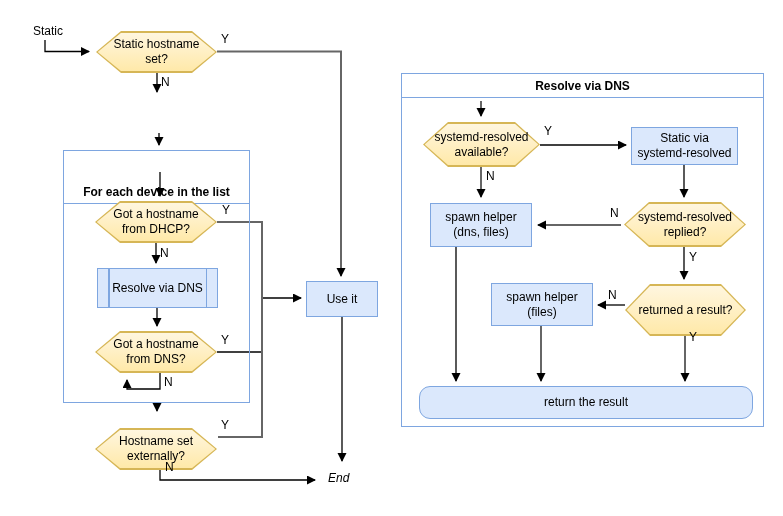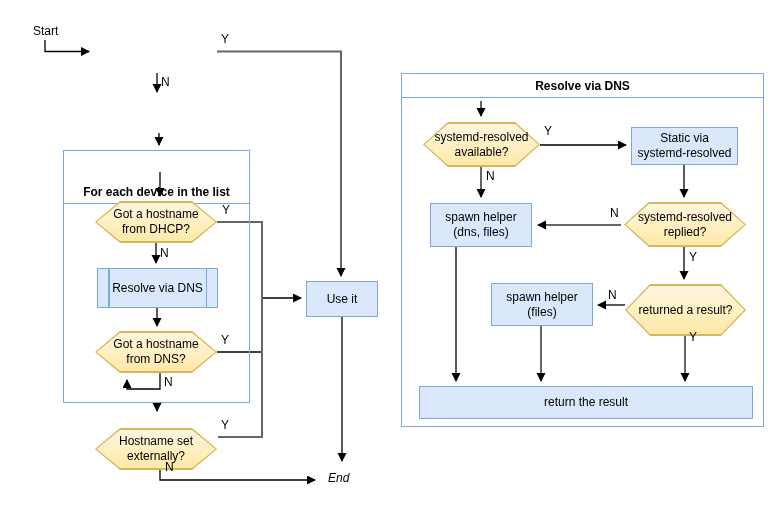--- a/index.html
+++ b/index.html
@@ -89,21 +89,21 @@
 
     <polyline class="edge edge-gray" points="217,51.5 341,51.5 341,276" marker-end="url(#arrow)"></polyline>
     <polyline class="edge edge-gray" points="217,222 262,222 262,437 218,437"></polyline>
     <polyline class="edge edge-gray" points="481,101 481,116" marker-end="url(#arrow)"></polyline>
     <polyline class="edge edge-gray" points="481,167 481,197" marker-end="url(#arrow)"></polyline>
     <polyline class="edge edge-gray" points="621,225 538,225" marker-end="url(#arrow)"></polyline>
     <polyline class="edge edge-gray" points="541,326 541,381" marker-end="url(#arrow)"></polyline>
     <polyline class="edge edge-gray" points="685,326 685,381" marker-end="url(#arrow)"></polyline>
   </svg>
 
-  <span class="free-label" style="left:33px;top:24px;">Start</span>
+  <span class="free-label" style="left:33px;top:24px;">Static</span>
   <span class="free-label" style="left:328px;top:471px;font-style:italic;">End</span>
 
   <span class="edge-label" style="left:221px;top:32px;">Y</span>
   <span class="edge-label" style="left:161px;top:75px;">N</span>
   <span class="edge-label" style="left:222px;top:203px;">Y</span>
   <span class="edge-label" style="left:160px;top:246px;">N</span>
   <span class="edge-label" style="left:221px;top:333px;">Y</span>
   <span class="edge-label" style="left:164px;top:375px;">N</span>
   <span class="edge-label" style="left:221px;top:418px;">Y</span>
   <span class="edge-label" style="left:165px;top:460px;">N</span>
@@ -111,20 +111,26 @@
   <span class="edge-label" style="left:486px;top:169px;">N</span>
   <span class="edge-label" style="left:610px;top:206px;">N</span>
   <span class="edge-label" style="left:689px;top:250px;">Y</span>
   <span class="edge-label" style="left:608px;top:288px;">N</span>
   <span class="edge-label" style="left:689px;top:330px;">Y</span>
 
   <div class="container" style="left:63px;top:150px;width:187px;height:253px;">
     <div class="container-header" style="height:22px;margin-top:30px;">For each device in the list</div>
   </div>
 
+  <div class="hex" style="left:96px;top:31px;width:121px;height:42px;">
+    <div class="hex-outer"></div>
+    <div class="hex-inner"></div>
+    <div class="node-label">Static hostname
+set?</div>
+  </div>
 
 
   <div class="hex" style="left:95px;top:201px;width:122px;height:42px;">
     <div class="hex-outer"></div>
     <div class="hex-inner"></div>
     <div class="node-label">Got a hostname
 from DHCP?</div>
   </div>
 
   <div class="box" style="left:97px;top:268px;width:121px;height:40px;">
@@ -183,17 +189,17 @@
     <div class="hex-outer"></div>
     <div class="hex-inner"></div>
     <div class="node-label">returned a result?</div>
   </div>
 
   <div class="box" style="left:491px;top:283px;width:102px;height:43px;">
     <div class="node-label">spawn helper
 (files)</div>
   </div>
 
-  <div class="box" style="left:419px;top:386px;width:334px;height:33px;">
+  <div class="box" style="left:419px;top:386px;width:334px;height:33px;border-radius:11px;">
     <div class="node-label">return the result</div>
   </div>
 
 </div>
 
 </body></html>

